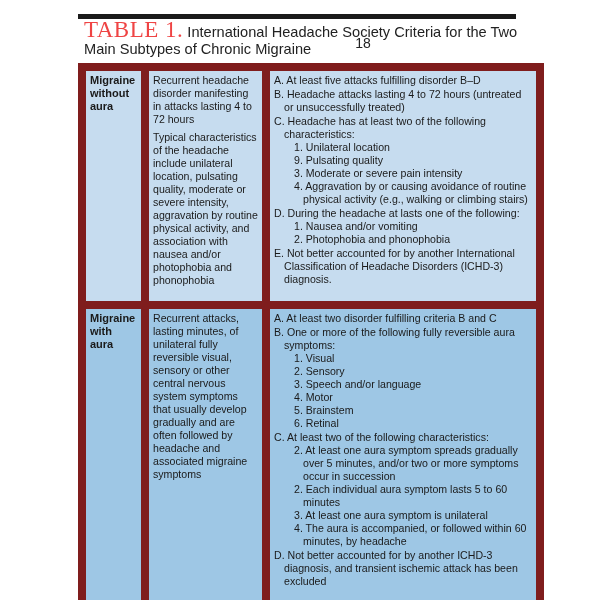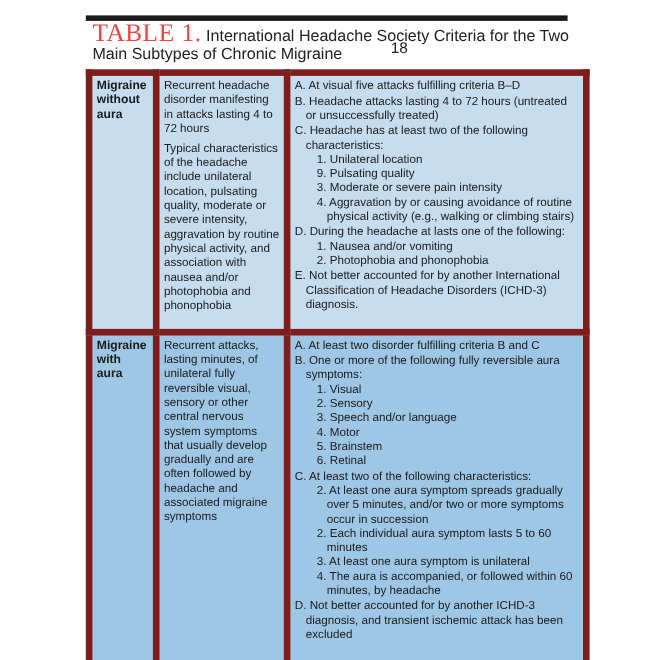--- a/index.html
+++ b/index.html
@@ -2,21 +2,21 @@
 <html><head>
 <meta charset="utf-8">
 <style>
   html, body { margin: 0; padding: 0; background: #ffffff; }
   body { width: 600px; height: 600px; position: relative; overflow: hidden; font-family: "Liberation Sans", sans-serif; color: #1a1a1a; }
   .topbar { position: absolute; left: 78px; top: 14px; width: 438px; height: 5px; background: #1a1a1a; }
   .title { position: absolute; left: 84px; top: 21px; width: 440px; font-size: 14.6px; line-height: 17px; color: #222; }
   .title .tlabel { font-family: "Liberation Serif", serif; font-size: 23px; letter-spacing: 0.5px; color: #ef4444; }
   .title sup { font-size: 14px; vertical-align: super; line-height: 0; margin-left: 44px; }
   table.crit { position: absolute; left: 78px; top: 63px; width: 438px; border-collapse: collapse; table-layout: fixed; font-size: 10.6px; line-height: 13px; }
-  table.crit td { border: 6px solid #7f1d1d; vertical-align: top; padding: 3px 4px 3px 4px; }
+  table.crit td { border: 8px solid #7f1d1d; vertical-align: top; padding: 3px 4px 3px 4px; }
   tr.r1 td { background: #c6dcef; height: 224px; }
   tr.r2 td { background: #9ec7e5; height: 290px; }
   td.c1 { width: 47px; font-weight: bold; font-size: 11px; }
   td.c2 { width: 105px; margin-left: 40px; }
   td.c3 { width: 258px; }
   .desc p { margin: 0 0 5px 0; }
   .crit-list { margin: 0; padding: 0; list-style: none; }
   .crit-list > li { padding-left: 10px; text-indent: -10px; margin-bottom: 1px; }
   .sub-list { margin: 0; padding: 0; list-style: none; }
   .sub-list li { padding-left: 19px; text-indent: -9px; }
@@ -37,21 +37,21 @@
           <div>Migraine</div>
           <div>without</div>
           <div>aura</div>
         </td>
         <td class="c2 desc">
           <p>Recurrent headache disorder manifesting in attacks lasting 4 to 72 hours</p>
           <p>Typical characteristics of the headache include unilateral location, pulsating quality, moderate or severe intensity, aggravation by routine physical activity, and association with nausea and/or photophobia and phonophobia</p>
         </td>
         <td class="c3">
           <ul class="crit-list">
-            <li><span>A. At visual five attacks fulfilling criteria B–D</span></li>
+            <li><span>A. At least five attacks fulfilling disorder B–D</span></li>
             <li><span>B. Headache attacks lasting 4 to 72 hours (untreated or unsuccessfully treated)</span></li>
             <li><span>C. Headache has at least two of the following characteristics:</span><ul class="sub-list">
                 <li>1. Unilateral location</li>
                 <li>9. Pulsating quality</li>
                 <li>3. Moderate or severe pain intensity</li>
                 <li>4. Aggravation by or causing avoidance of routine physical activity (e.g., walking or climbing stairs)</li>
               </ul></li>
             <li><span>D. During the headache at lasts one of the following:</span><ul class="sub-list">
                 <li>1. Nausea and/or vomiting</li>
                 <li>2. Photophobia and phonophobia</li>

